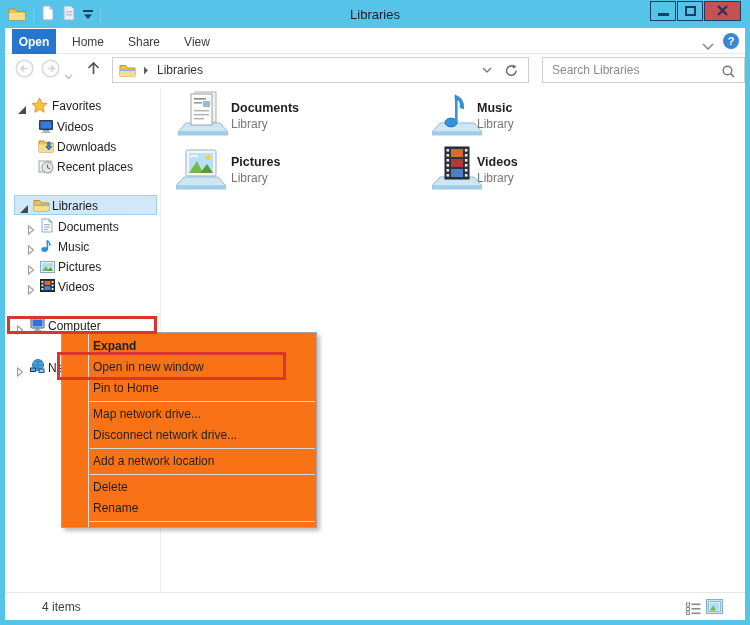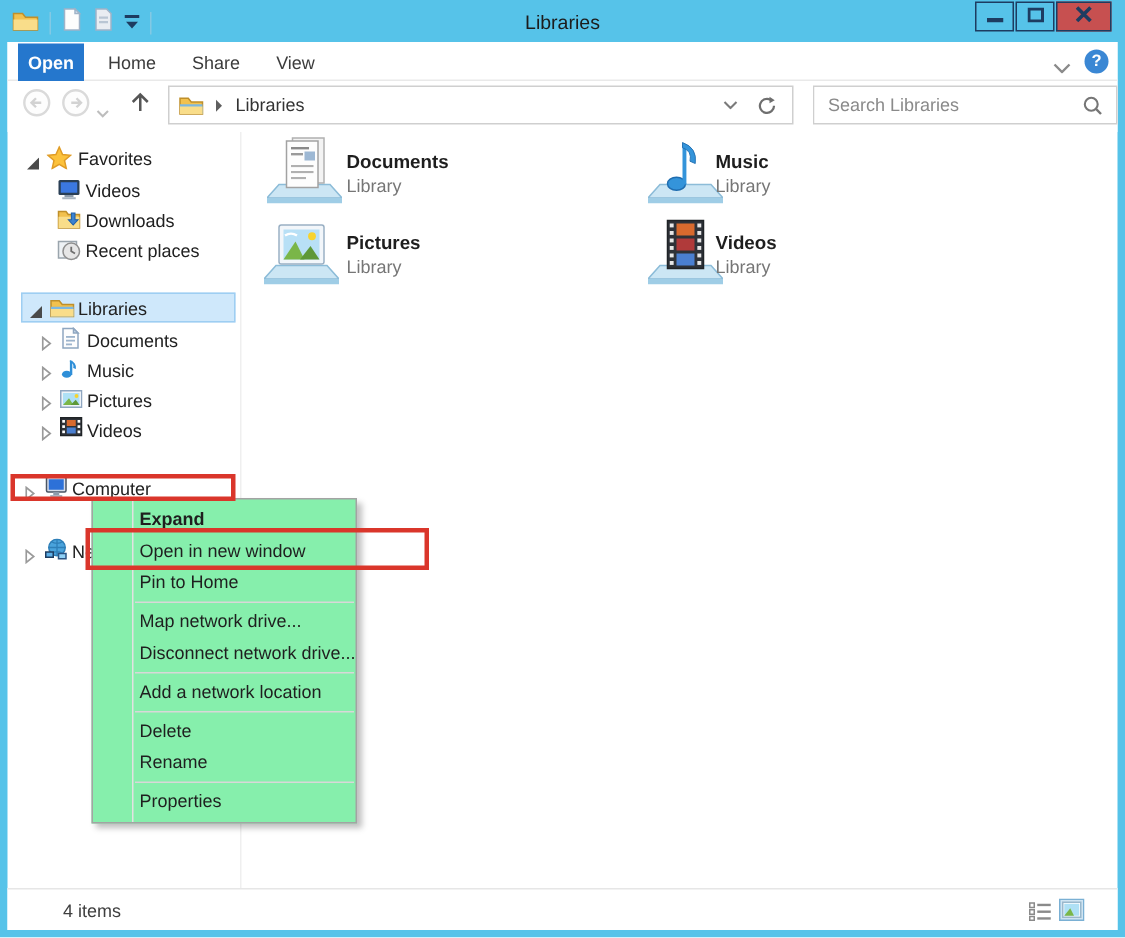--- a/index.html
+++ b/index.html
@@ -30,21 +30,21 @@
   
   .tree-label { position:absolute; font-size:12px; color:#212121; white-space:nowrap; }
   .tree-sel { position:absolute; left:14px; top:195px; width:143px; height:20px; background:#cfe8fb; border:1px solid #9ecef2; }
   .pane-sep { position:absolute; left:160px; top:88px; height:504px; width:1px; background:#efefef; }
 
   
   .tile-title { position:absolute; font-size:12.5px; color:#1e1e1e; font-weight:bold; white-space:nowrap; }
   .tile-sub { position:absolute; font-size:12px; color:#767676; white-space:nowrap; }
 
   
-  .cmenu { position:absolute; left:61px; top:332px; width:177px; background:#86efac; border:1px solid #a3a3a3; box-shadow:3px 3px 4px rgba(0,0,0,.25); z-index:30; padding:3px 0; }
+  .cmenu { position:absolute; left:61px; top:332px; width:256px; background:#f97316; border:1px solid #a3a3a3; box-shadow:3px 3px 4px rgba(0,0,0,.25); z-index:30; padding:3px 0; }
   .cmenu-gutter { position:absolute; left:26px; top:0; bottom:0; width:1px; background:#e2e2e2; }
   .mi { position:relative; height:21px; line-height:21px; padding-left:31px; font-size:12px; color:#1f1f1f; white-space:nowrap; }
   .mi.bold { font-weight:bold; }
   .mi.hl { background:#cde5f7; }
   .msep { height:1px; background:#d8d8d8; margin:2px 1px 2px 28px; }
 
   
   .anno { position:absolute; border:3px solid #da362b; z-index:40; }
 
   
@@ -342,21 +342,20 @@
     <div class="mi">Pin to Home</div>
     <div class="msep"></div>
     <div class="mi">Map network drive...</div>
     <div class="mi">Disconnect network drive...</div>
     <div class="msep"></div>
     <div class="mi">Add a network location</div>
     <div class="msep"></div>
     <div class="mi">Delete</div>
     <div class="mi">Rename</div>
     <div class="msep"></div>
-    <div class="mi">Properties</div>
   </div>
 
   <div class="anno" style="left:7px; top:316px; width:150px; height:18px;"></div>
   <div class="anno" style="left:57px; top:352px; width:229px; height:28px;"></div>
 
   <div class="status-row"></div>
   <span class="status-count">4 items</span>
   <span class="abs" style="left:686px; top:601px;"><svg width="15" height="13">
         <rect x="0.5" y="1" width="3" height="3" fill="none" stroke="#8a8a8a"></rect>
         <rect x="0.5" y="5.5" width="3" height="3" fill="none" stroke="#8a8a8a"></rect>

